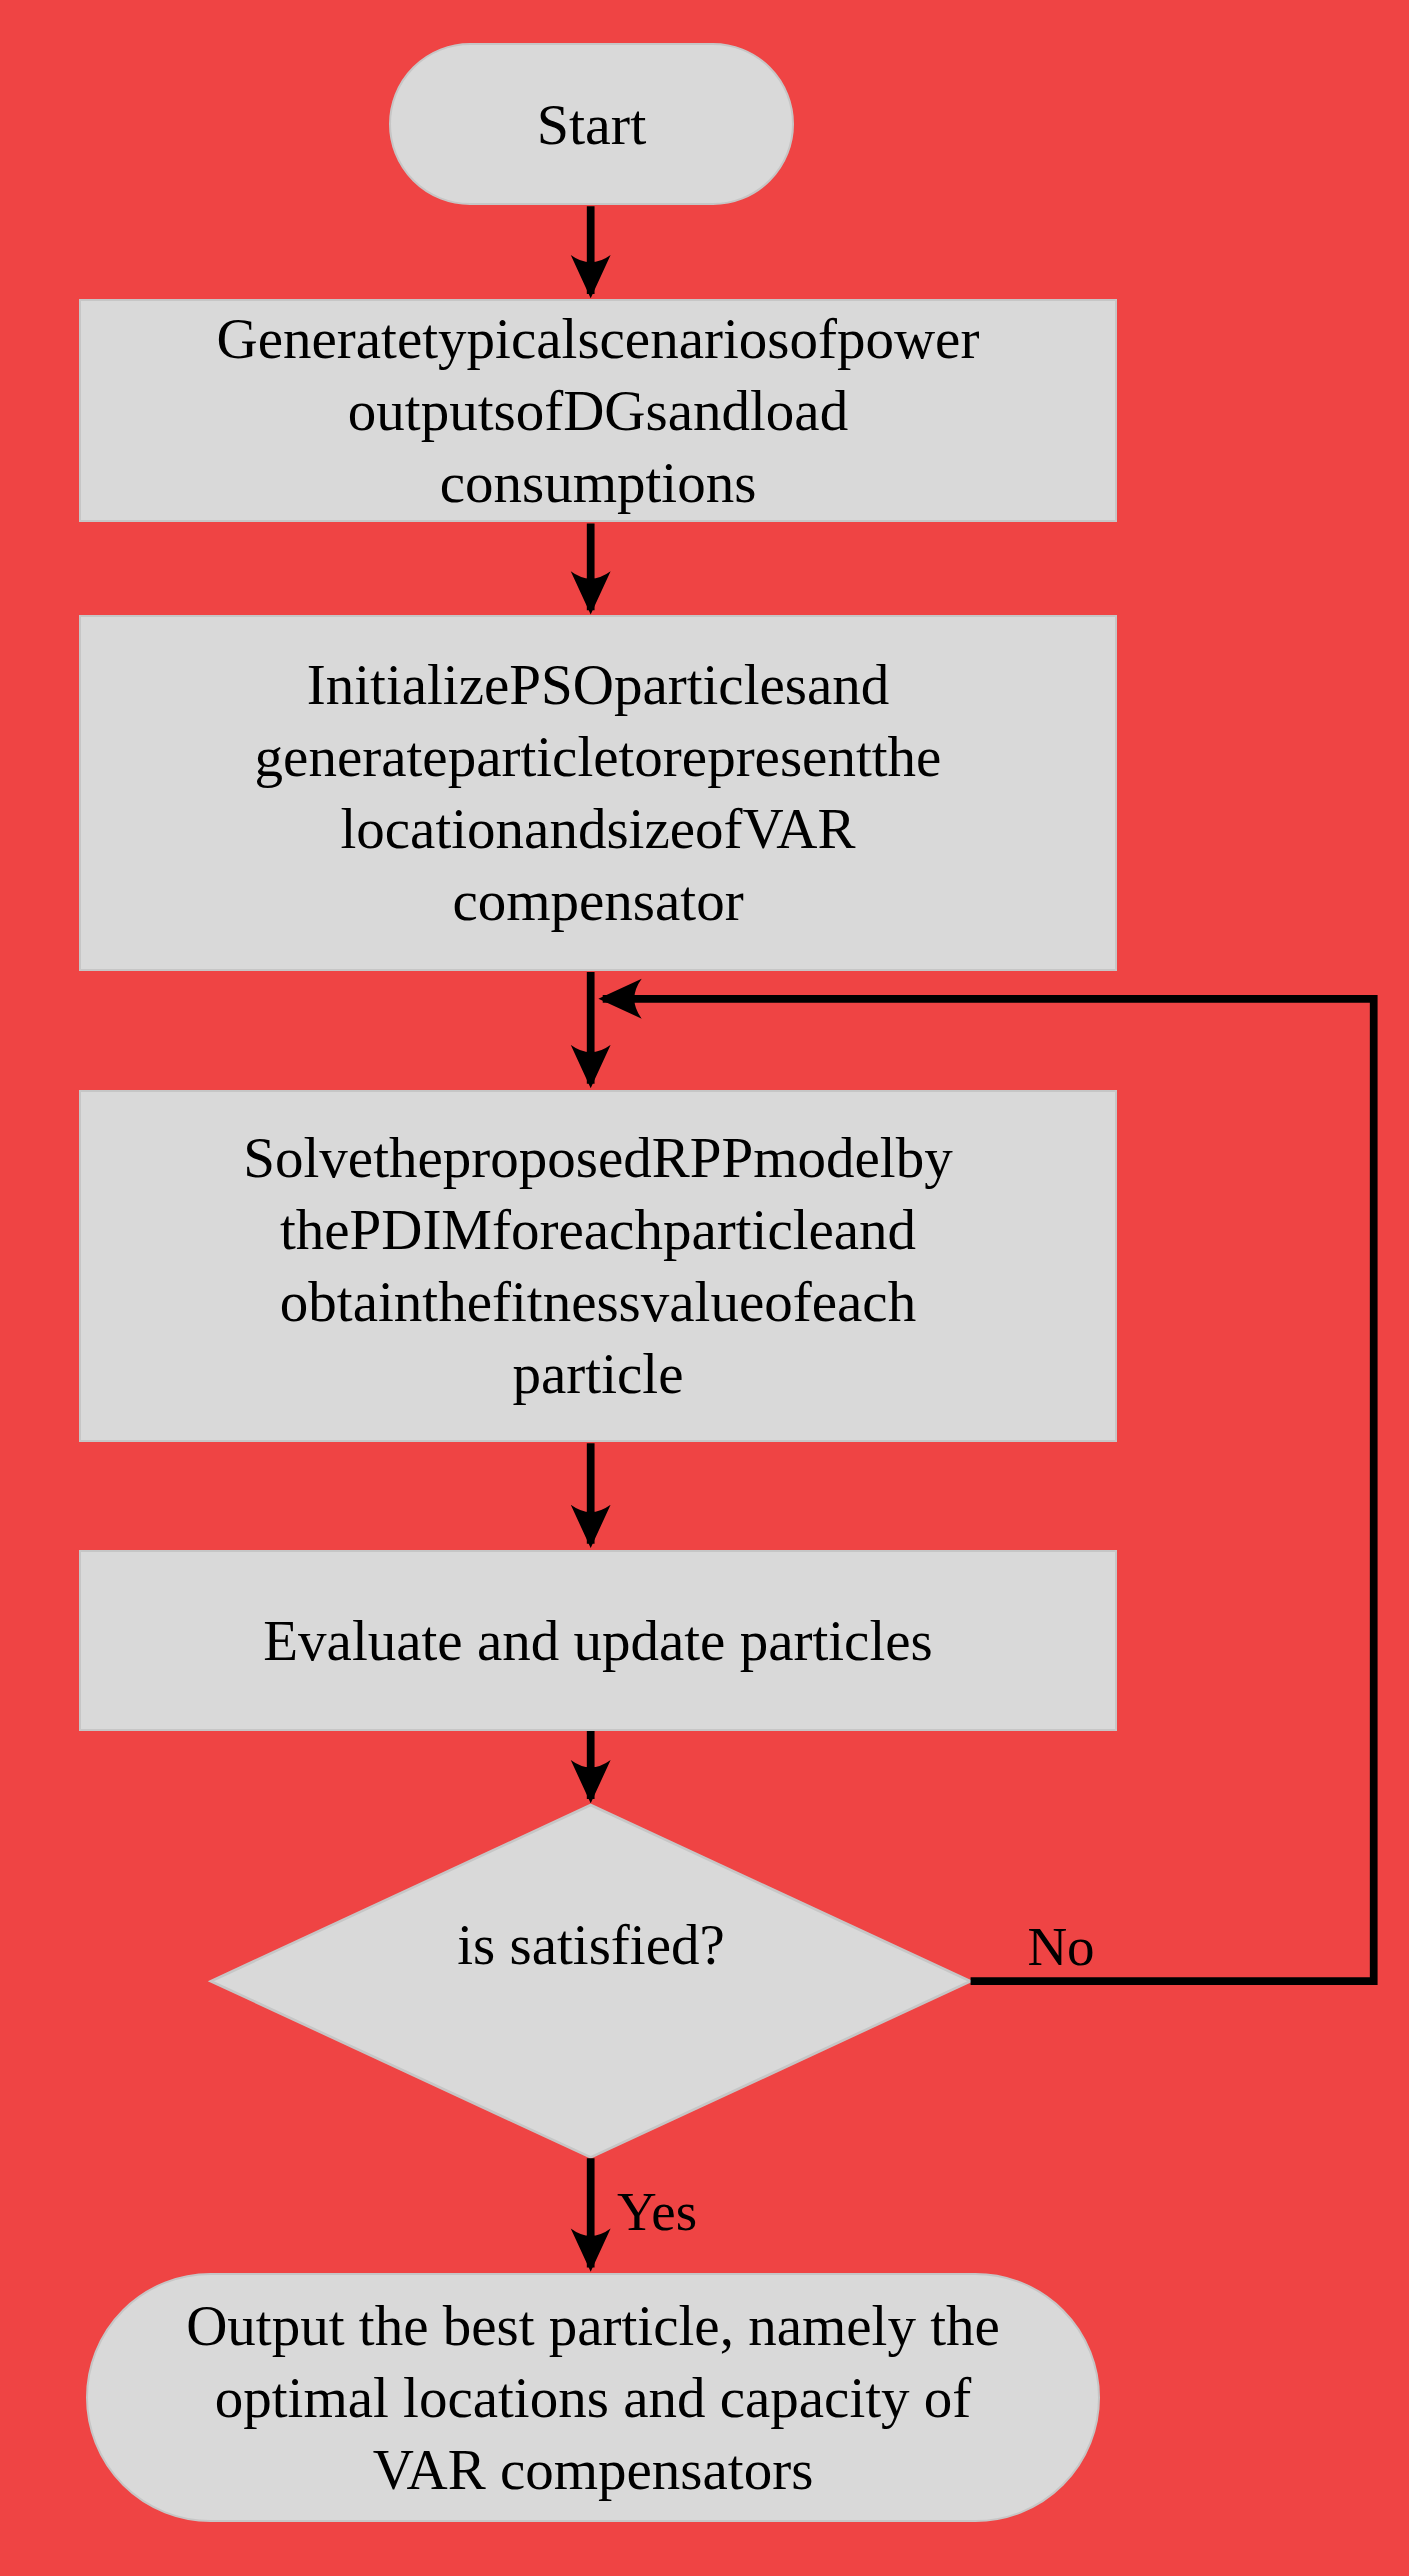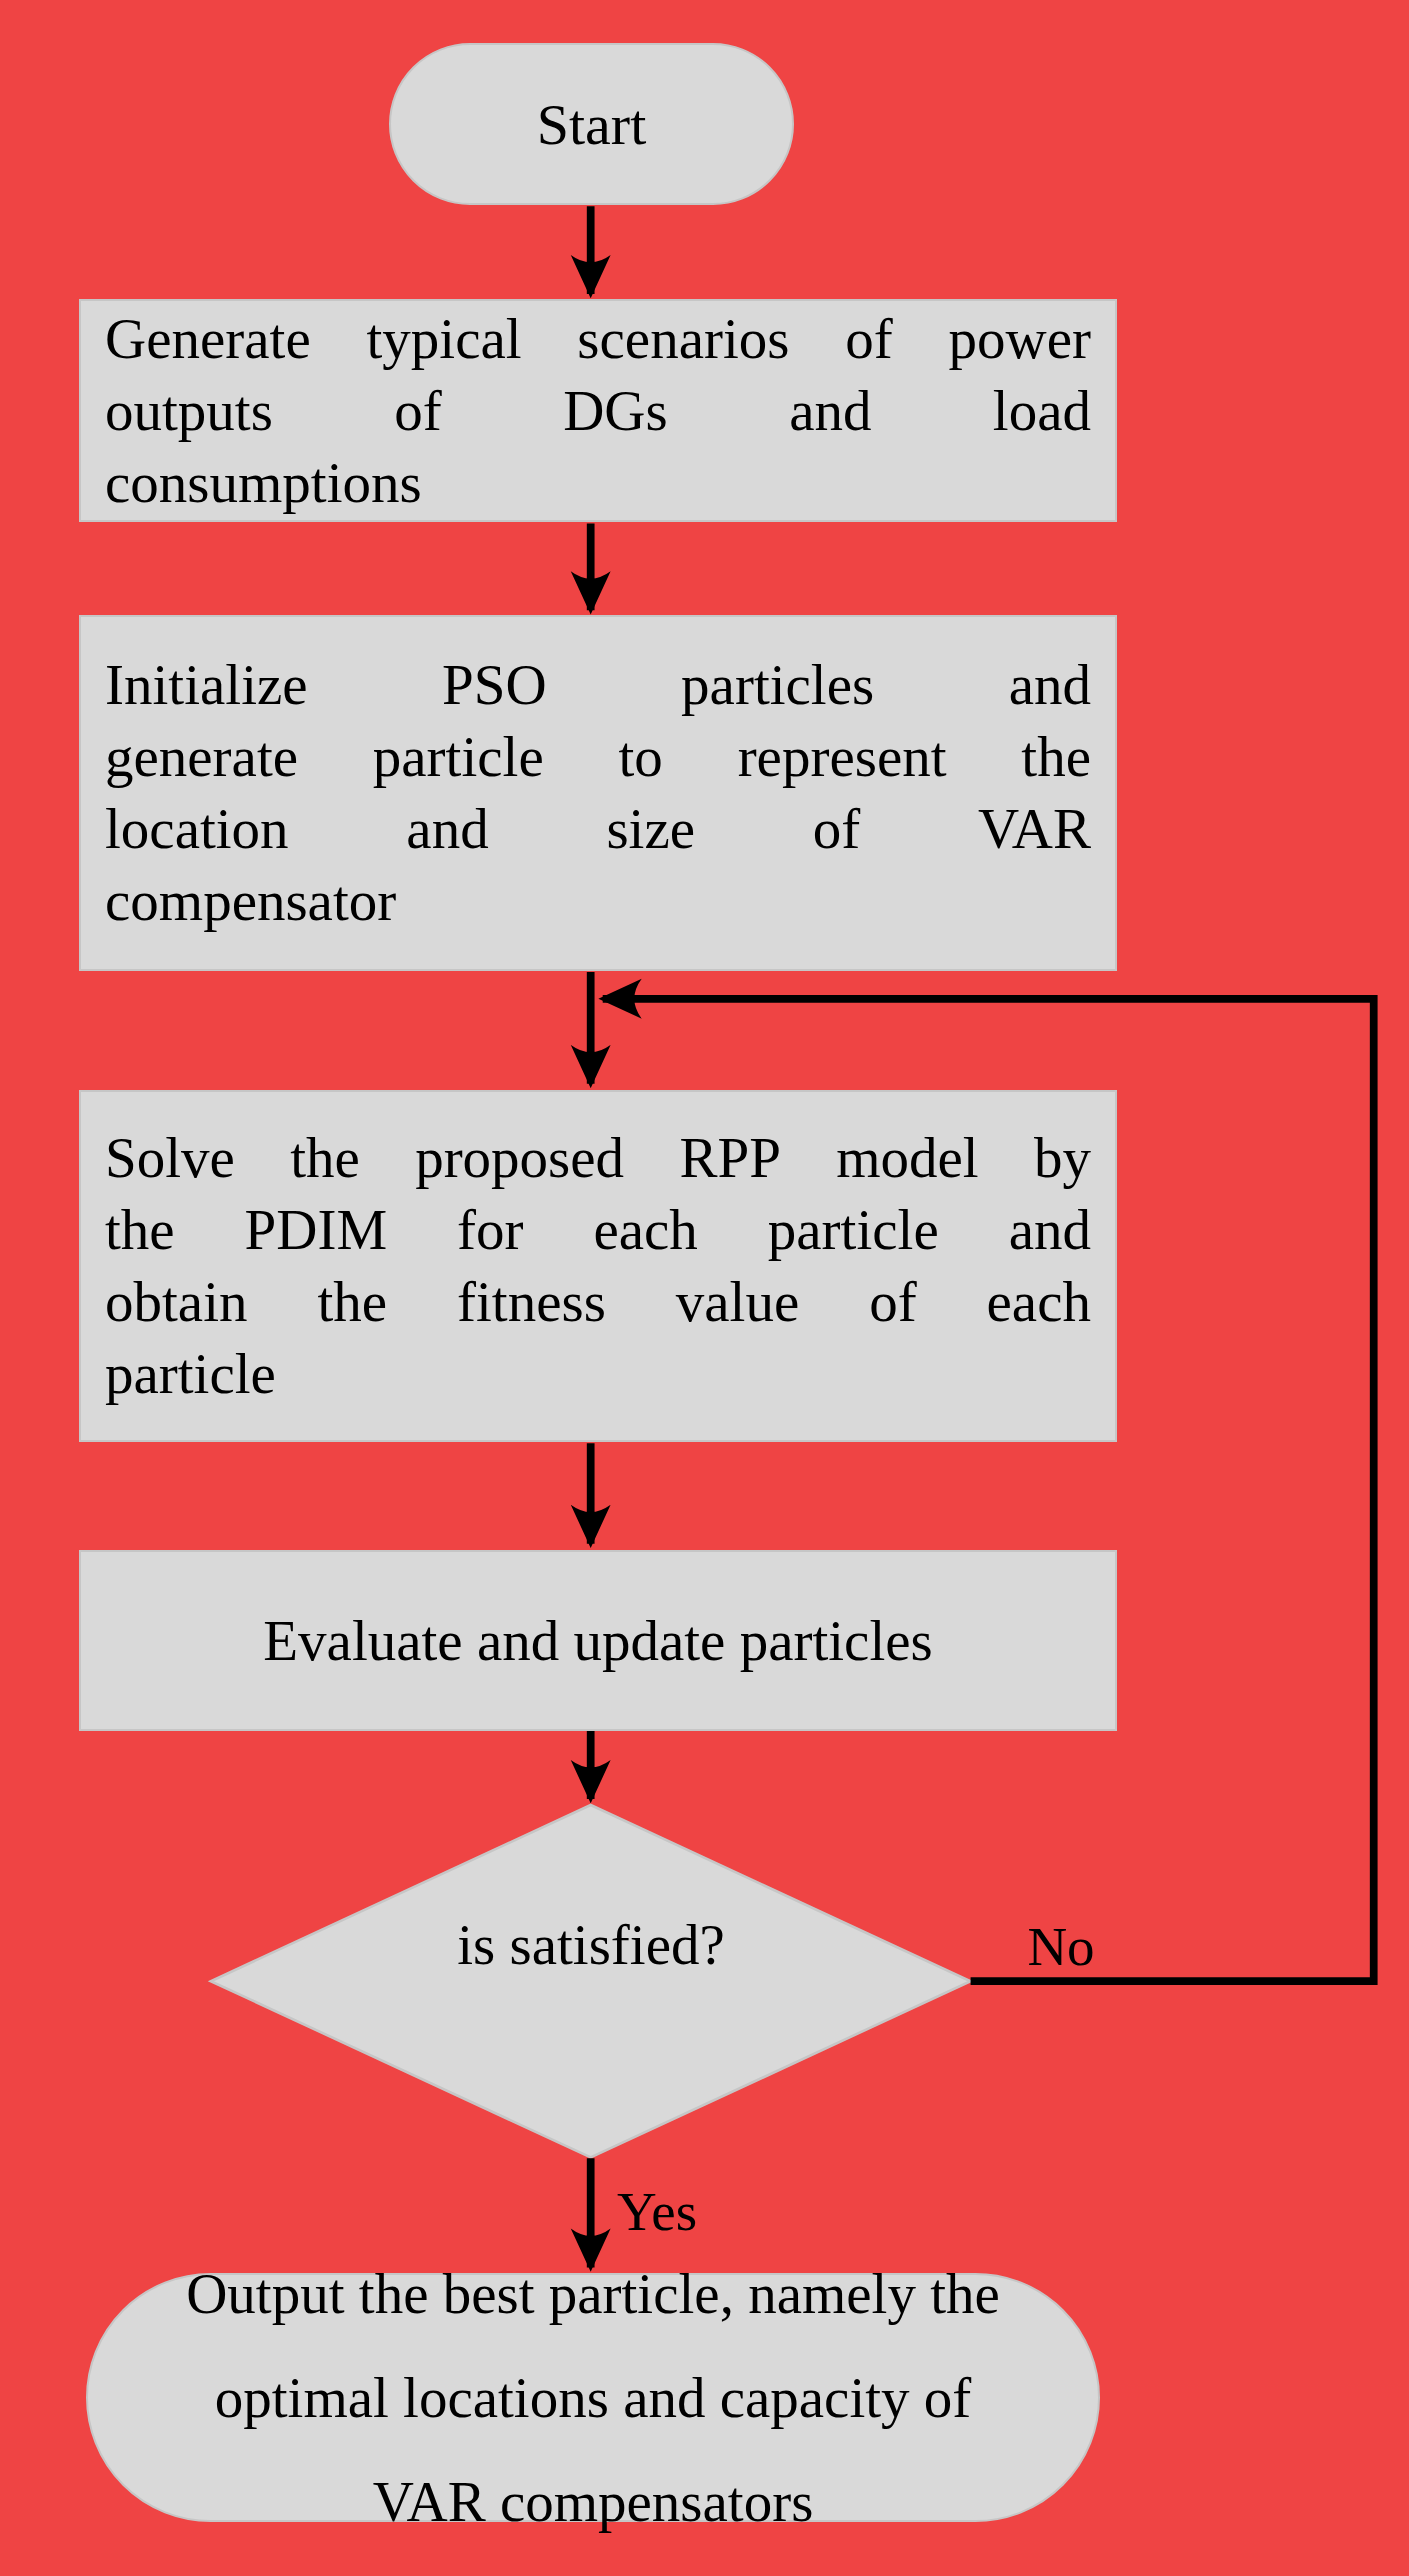--- a/index.html
+++ b/index.html
@@ -22,20 +22,21 @@
     pointer-events: none;
   }
   .node {
     position: absolute;
     background: #d9d9d9;
     border: 2.6px solid #c6c6c6;
     box-sizing: border-box;
     display: flex;
     flex-direction: column;
     justify-content: center;
+    align-items: center;
   }
   .process {
     left: 79px;
     width: 1038px;
     padding: 0 24px;
   }
   .fc-line {
     font-size: 57px;
     line-height: 72px;
     white-space: nowrap;
@@ -49,21 +50,20 @@
   #start-node {
     left: 389px; top: 43px;
     width: 405px; height: 162px;
     border-radius: 81px;
     font-size: 58px;
   }
   #output-node {
     left: 86px; top: 2273px;
     width: 1014px; height: 249px;
     border-radius: 125px;
-    gap: 32px;
   }
   #decision-text {
     position: absolute;
     left: 247px; top: 1909px;
     width: 688px;
     text-align: center;
   }
   .edge-label {
     position: absolute;
     font-size: 55px;

